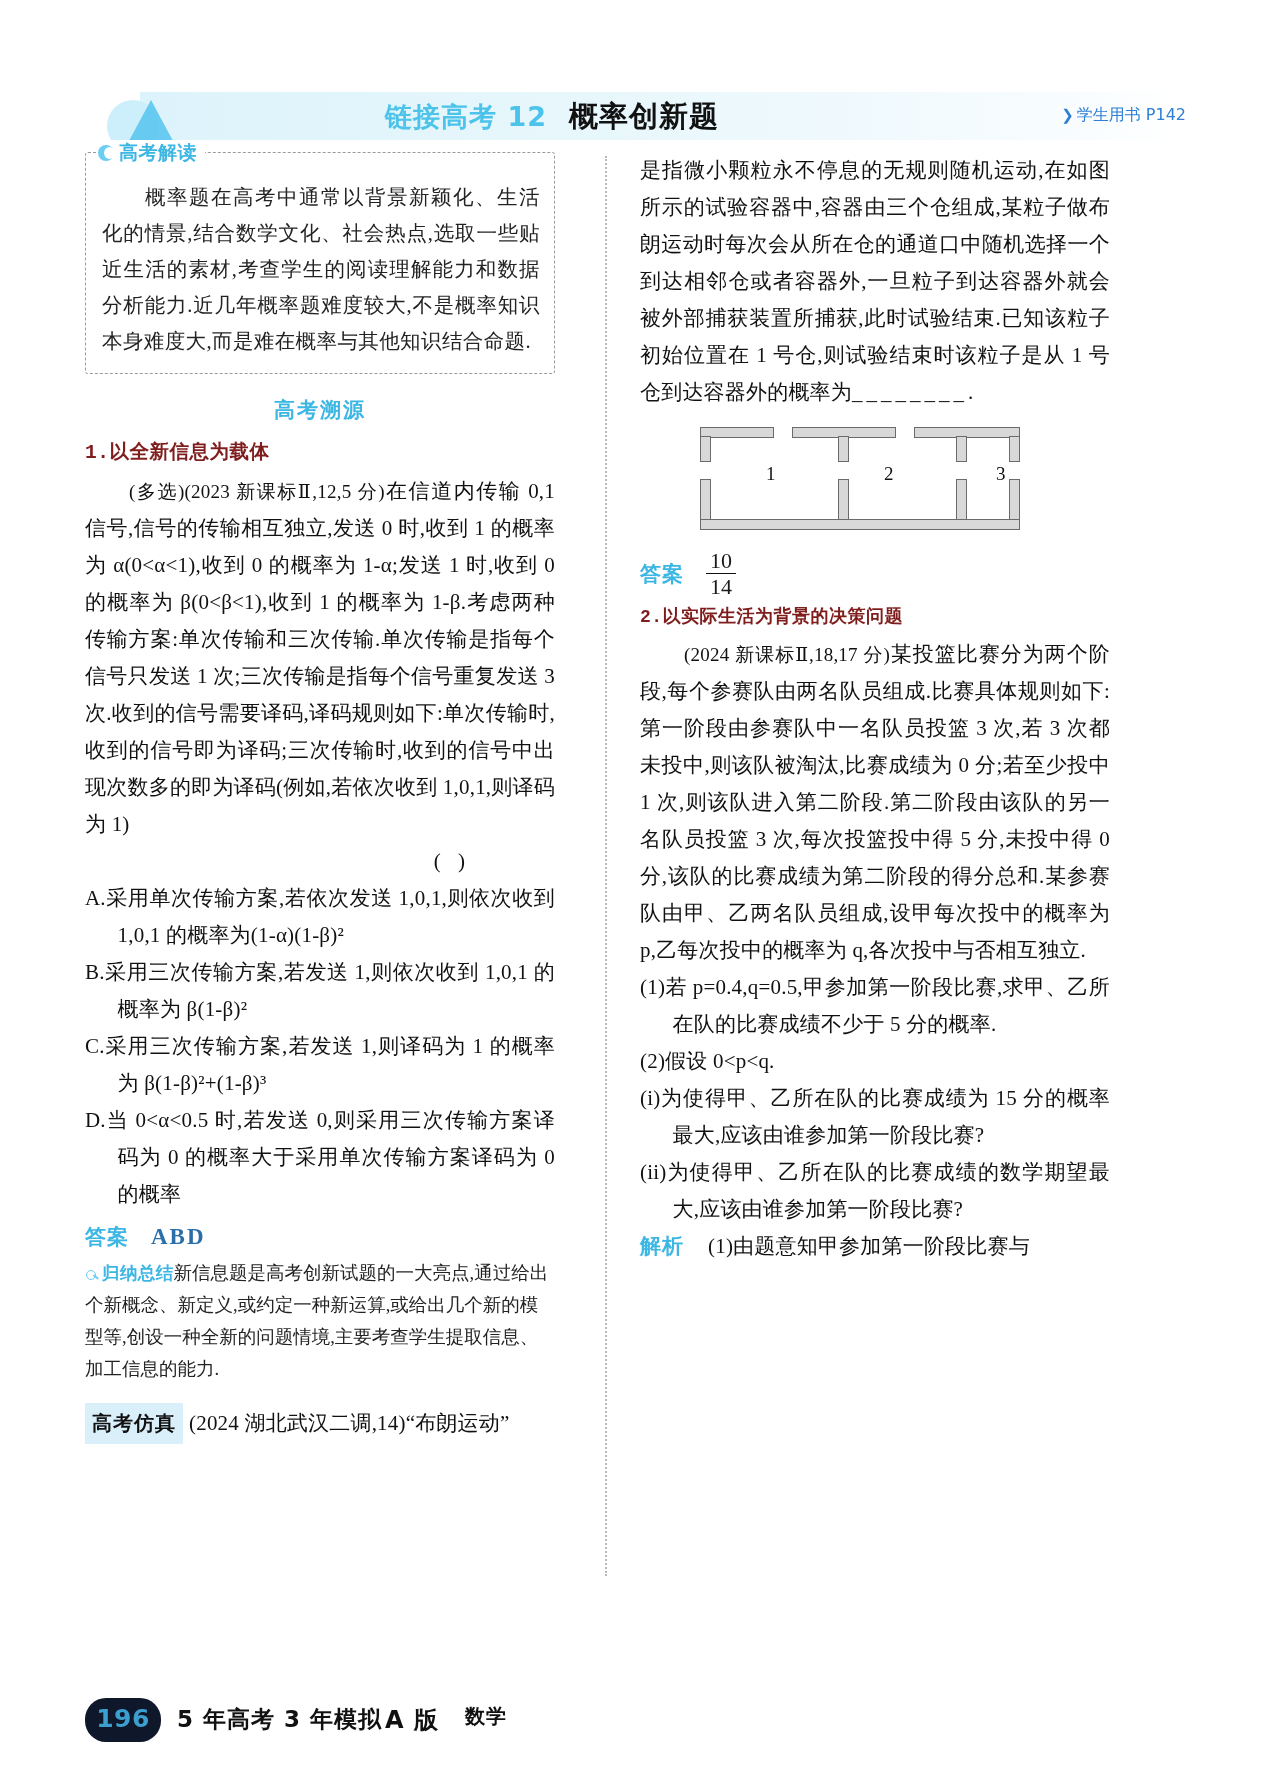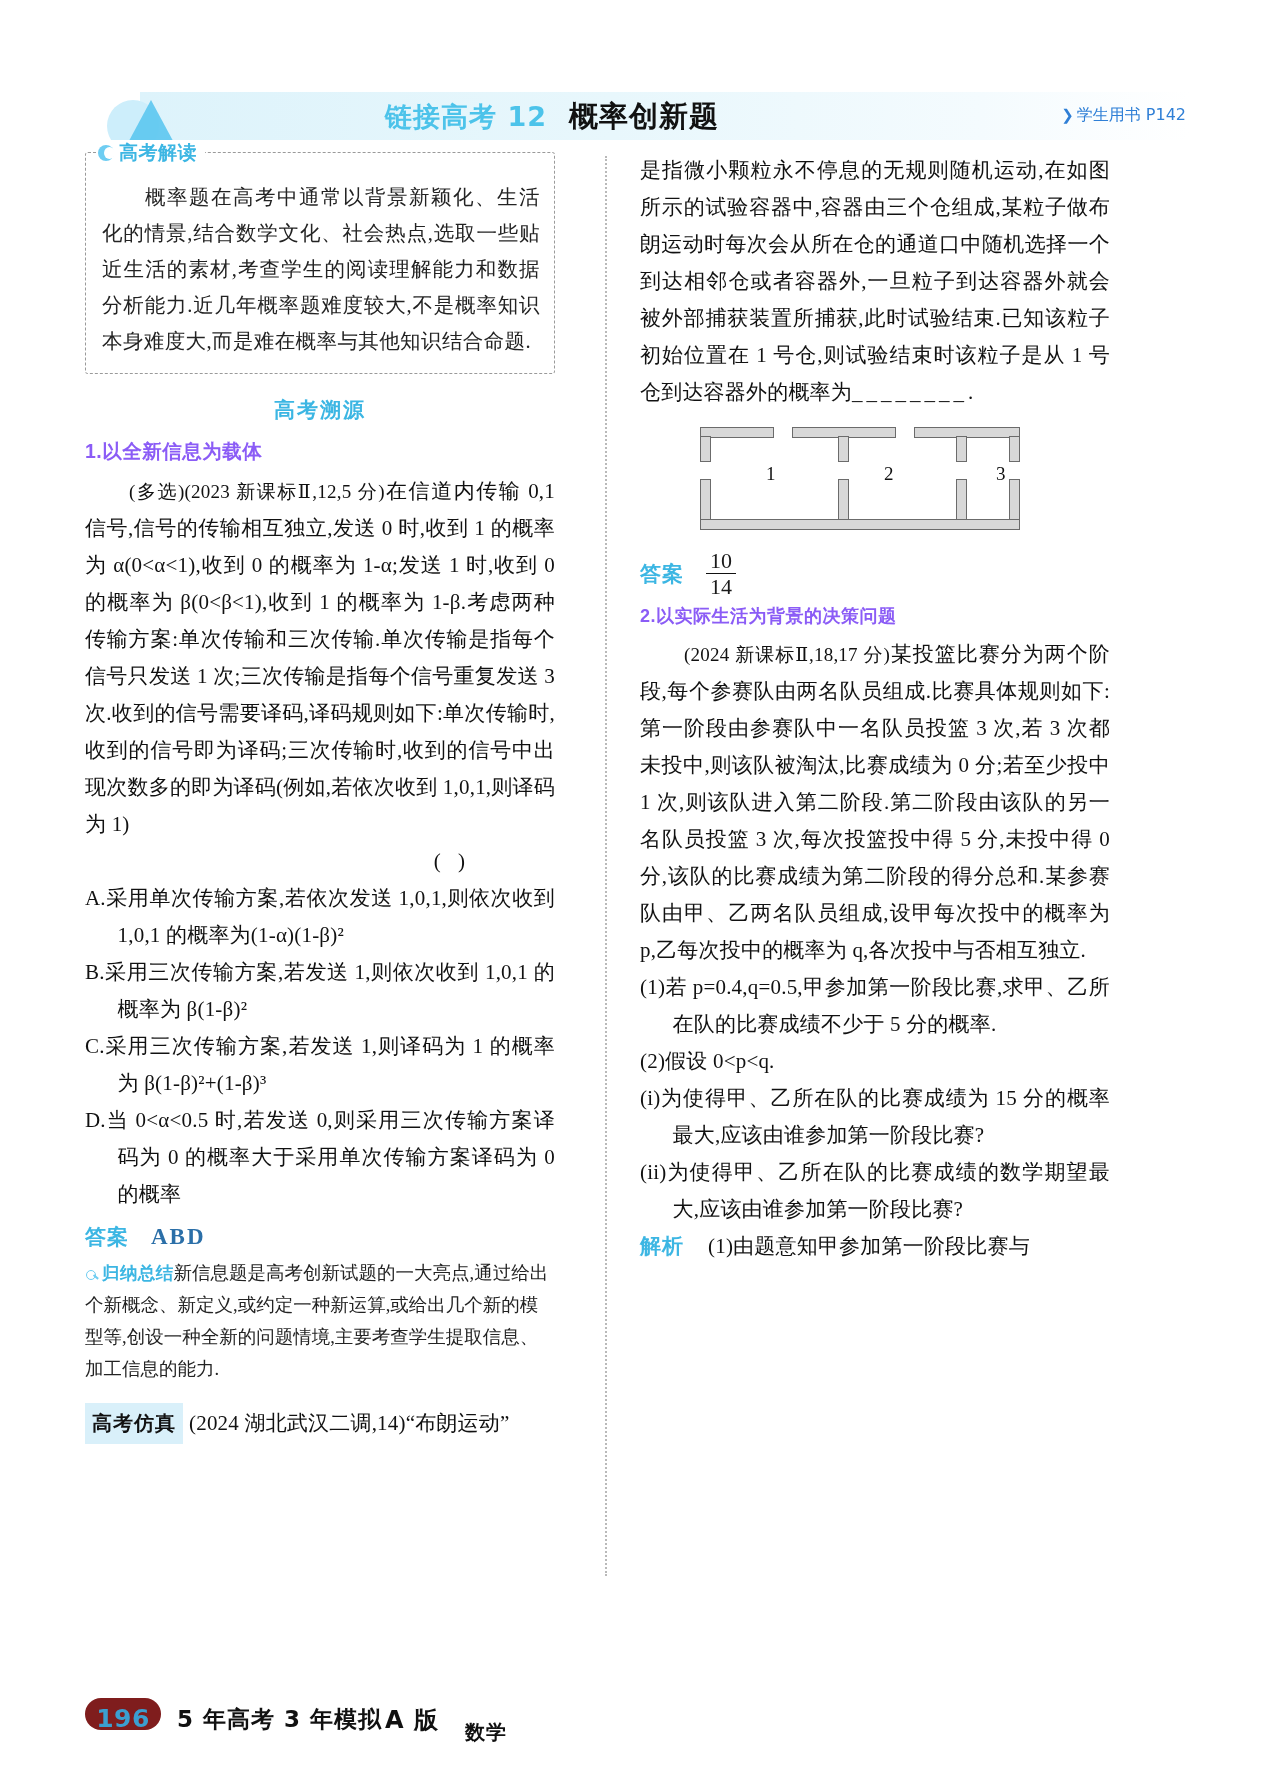--- a/index.html
+++ b/index.html
@@ -96,22 +96,22 @@
   }
   .kai .indent{display:inline-block;width:2.05em;}
 
   
   .src-head{
     text-align:center; margin:22px 0 14px 0;
     font-family:"DejaVu Sans","Liberation Sans",sans-serif;
     font-size:21px;font-weight:bold;color:#3cb6e3;letter-spacing:2px;
   }
   .sub-head{
-    font-family:Liberation Sans, sans-serif;
-    font-size:19.5px;font-weight:bold;color:#8b5cf6;letter-spacing:.5px;
+    font-family:Liberation Mono, monospace;
+    font-size:19.5px;font-weight:bold;color:#7f1d1d;letter-spacing:.5px;
     margin:6px 0 8px 0;
   }
   .sub-head.small{font-size:18px;}
 
   
   .ser{
     font-family:"Liberation Serif","DejaVu Serif",serif;
     font-size:21px; line-height:37px; color:#111;
     text-align:justify; letter-spacing:.2px;
   }
@@ -184,38 +184,38 @@
   .wall{position:absolute;background:#d8d8d8;border:1.4px solid #6b6b6b;box-sizing:border-box;}
   .diag-num{
     position:absolute;top:36px;
     font-family:"Liberation Serif","DejaVu Serif",serif;
     font-size:19px;color:#111;
   }
 
   
   .footer{position:absolute;left:85px;bottom:48px;width:1110px;height:44px;}
   .pg-num{
-    position:absolute;left:0;top:0;width:76px;height:32px;
-    background:#7f1d1d;border-radius:21px;
+    position:absolute;left:0;top:0;width:76px;height:44px;
+    background:#0f172a;border-radius:21px;
     font-family:"DejaVu Sans","Liberation Sans",sans-serif;
     font-size:25px;font-weight:bold;color:#3b9fd0;
     text-align:center;line-height:42px;letter-spacing:.5px;
   }
   .foot-brand{
     position:absolute;left:92px;top:2px;height:38px;line-height:38px;
     font-family:"DejaVu Sans","Liberation Sans",sans-serif;
     font-size:23px;font-weight:bold;color:#111;letter-spacing:1px;
   }
   .foot-sub{
     position:absolute;left:300px;top:4px;height:36px;line-height:36px;
     font-family:"DejaVu Sans","Liberation Sans",sans-serif;
     font-size:24px;font-weight:bold;color:#111;letter-spacing:1px;
   }
   .foot-sub2{
-    position:absolute;left:380px;top:16px;height:36px;line-height:36px;
+    position:absolute;left:380px;top:0;height:36px;line-height:36px;
     font-family:"DejaVu Sans","Liberation Sans",sans-serif;
     font-size:20px;font-weight:bold;color:#111;letter-spacing:1px;
   }
 </style>
 </head>
 <body>
 
 <div class="page">
 
   <div class="header">

